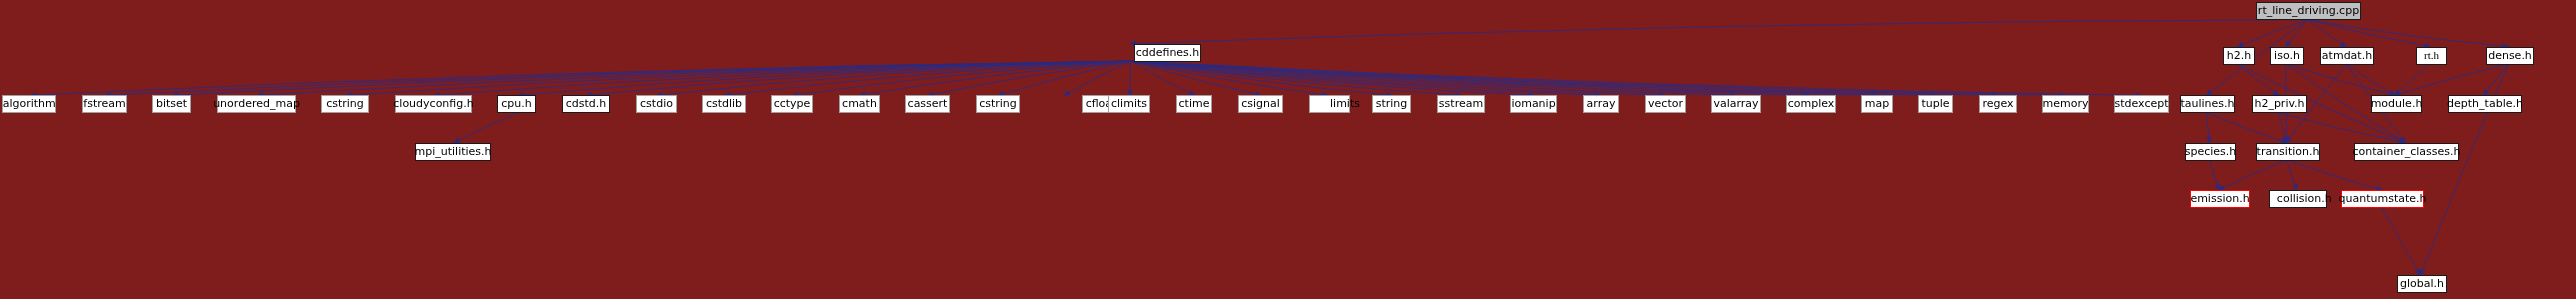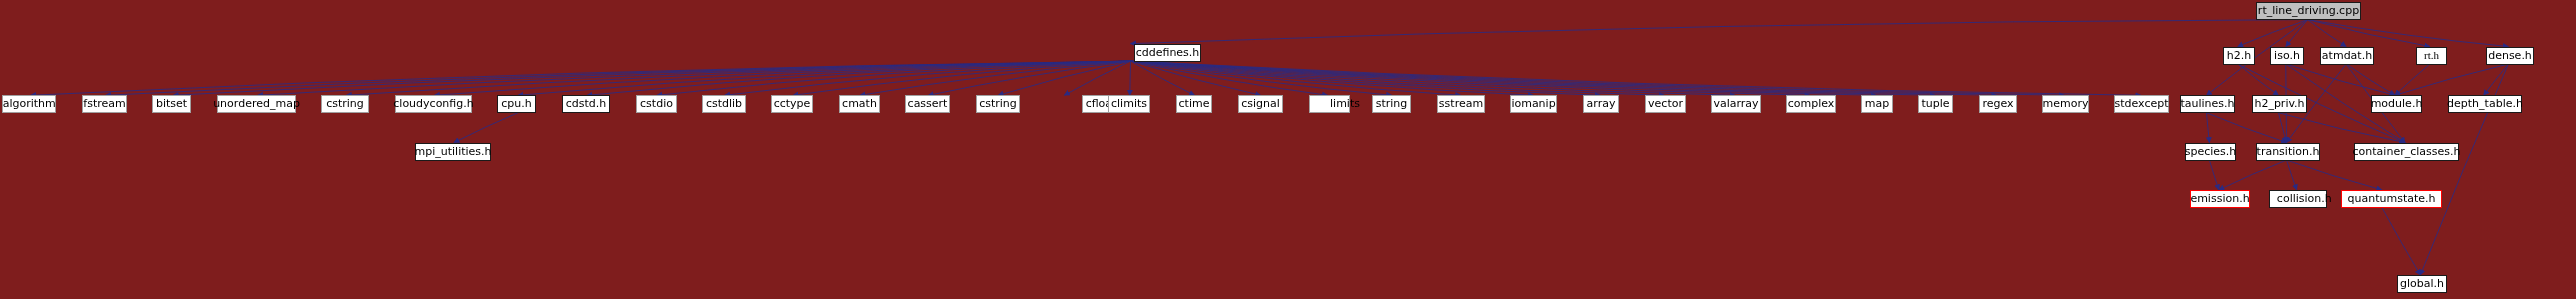--- a/index.html
+++ b/index.html
@@ -145,18 +145,18 @@
       <div class="node local" style="left: 2486px; top: 47px; width: 48px;">dense.h</div>
       <div class="node local" style="left: 2180px; top: 95px; width: 55px;">taulines.h</div>
       <div class="node local" style="left: 2252px; top: 95px; width: 55px;">h2_priv.h</div>
       <div class="node local" style="left: 2371px; top: 95px; width: 51px;">module.h</div>
       <div class="node local" style="left: 2448px; top: 95px; width: 74px;">depth_table.h</div>
       <div class="node local" style="left: 2185px; top: 143px; width: 51px;">species.h</div>
       <div class="node local" style="left: 2256px; top: 143px; width: 64px;">transition.h</div>
       <div class="node local" style="left: 2354px; top: 143px; width: 105px;">container_classes.h</div>
       <div class="node red" style="left: 2190px; top: 190px; width: 60px;">emission.h</div>
       <div class="node local" style="left: 2269px; top: 190px; width: 58px; padding-left: 17px;">collision.h</div>
-      <div class="node red" style="left: 2341px; top: 190px; width: 101px;">quantumstate.h</div>
+      <div class="node red" style="left: 2341px; top: 190px; width: 83px;">quantumstate.h</div>
       <div class="node local" style="left: 2397px; top: 275px; width: 50px;">global.h</div>
       <div class="node local" style="left: 415px; top: 143px; width: 76px;">mpi_utilities.h</div>
     </div>
 </div>
 
 
 </body></html>

